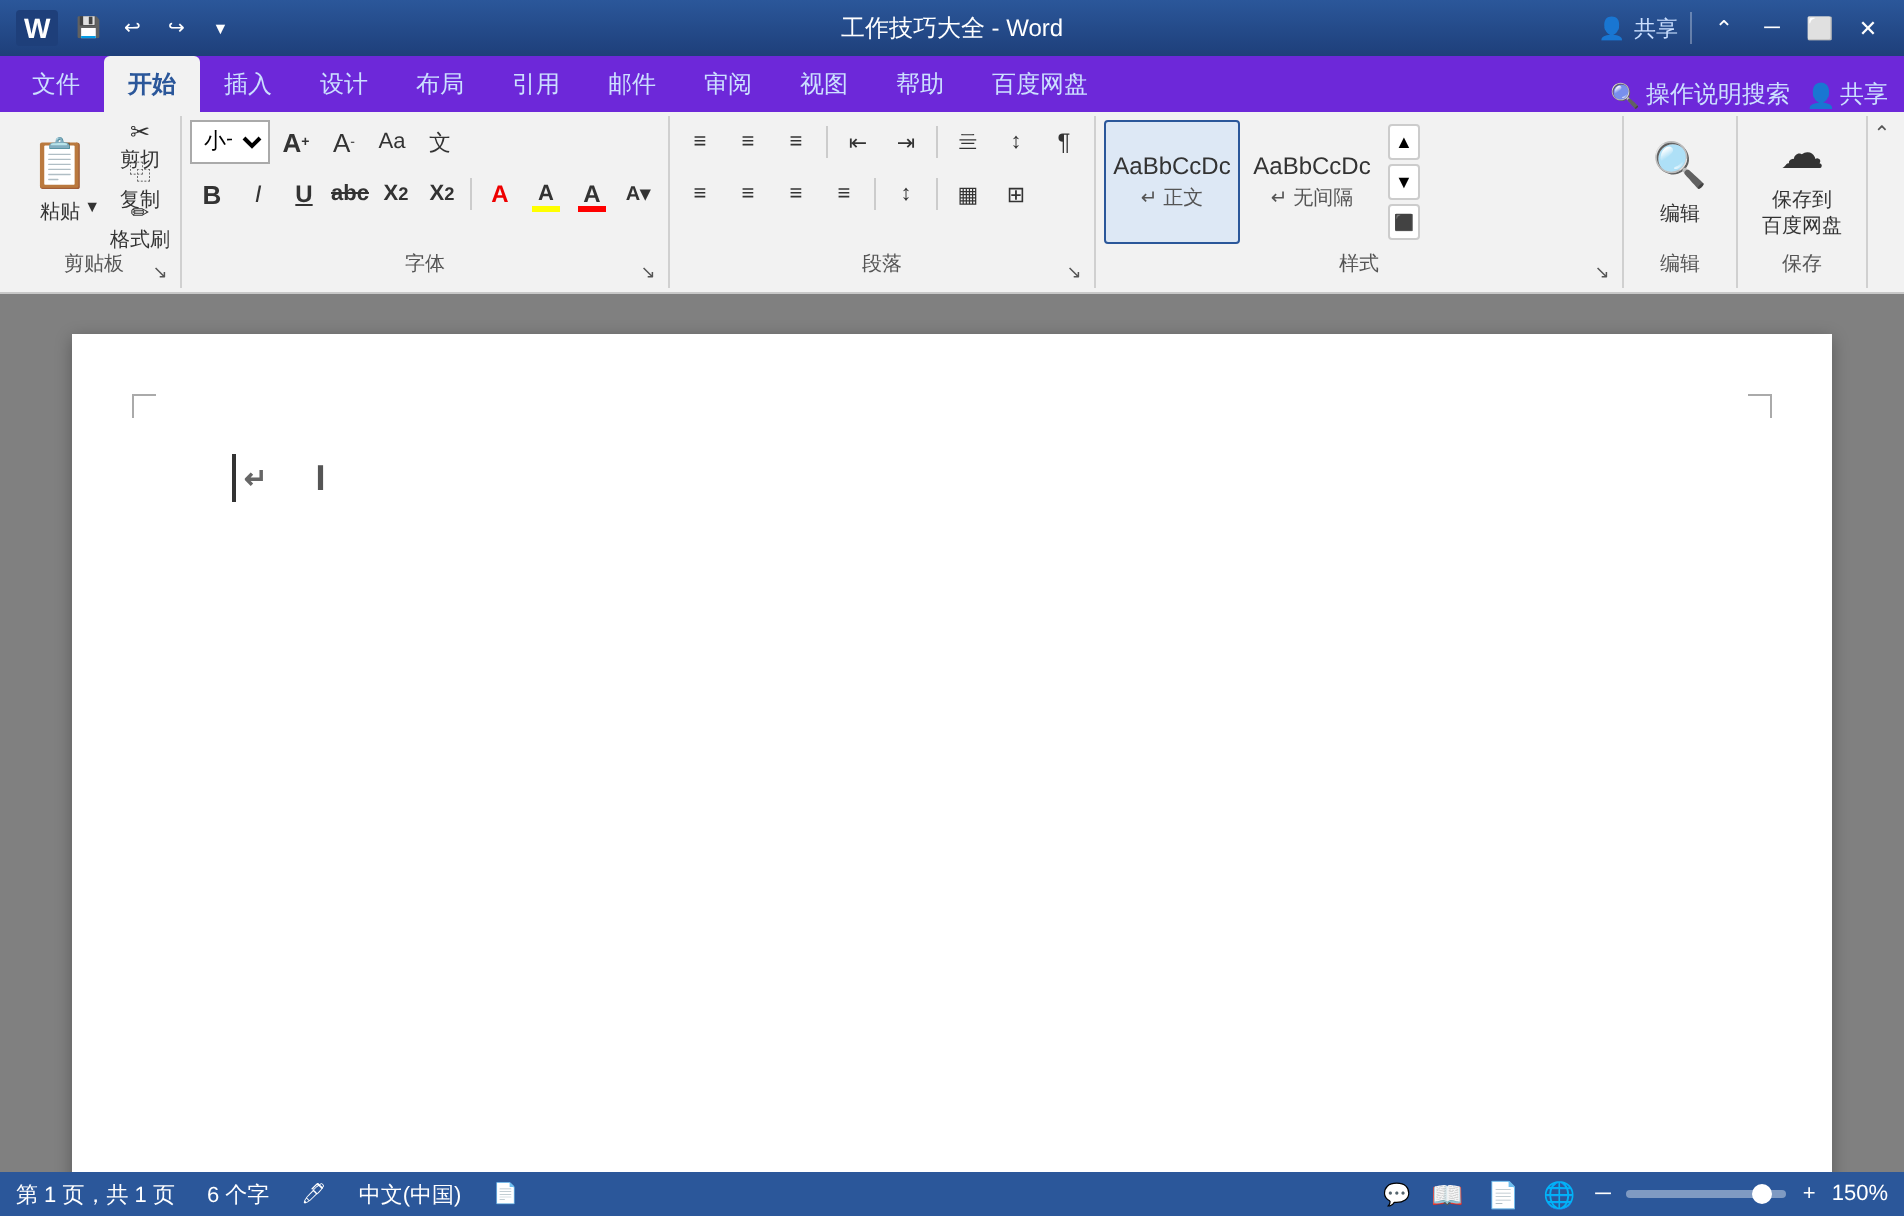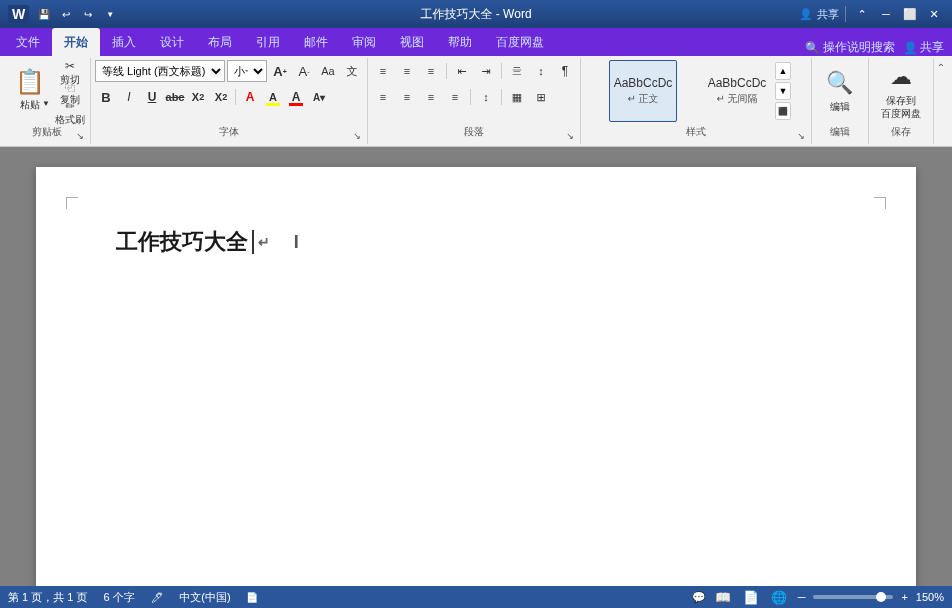--- a/index.html
+++ b/index.html
@@ -208,21 +208,20 @@
       display: flex;
       flex-direction: column;
       align-items: center;
       justify-content: center;
       width: 68px;
       height: 62px;
       cursor: pointer;
       border: 1px solid transparent;
       border-radius: 2px;
       padding: 3px;
-      margin-left: 24px;
     }
     .style-item.active { background: #dde8f5; border-color: #2b579a; }
     .style-preview { font-size: 13px; color: #333; }
     .style-label { font-size: 10px; color: #555; margin-top: 2px; }
 
     .styles-scroll-btn {
       display: flex;
       flex-direction: column;
       justify-content: center;
       gap: 2px;
@@ -447,23 +446,20 @@
     </div>
     <div class="ribbon-group-bottom">
       <span class="ribbon-group-label">剪贴板</span>
       <span class="group-expand-btn">↘</span>
     </div>
   </div>
 
   <div class="ribbon-group">
     <div class="ribbon-group-content" style="flex-direction:column;gap:2px;">
       <div class="font-group-row">
-        <select class="font-select">
-          <option>等线 Light (西文标题)</option>
-        </select>
         <select class="font-size-select">
           <option>小一</option>
         </select>
         <div class="small-icon-btn" title="增大字号" style="font-size:13px;font-weight:bold;">A<sup style="font-size:7px;">+</sup></div>
         <div class="small-icon-btn" title="缩小字号" style="font-size:13px;">A<sup style="font-size:7px;">-</sup></div>
         <div class="small-icon-btn" style="font-size:11px;">Aa</div>
         <div class="small-icon-btn" style="font-size:11px;">文</div>
       </div>
       <div class="font-row2">
         <div class="format-btn" style="font-size:13px;font-weight:bold;">B</div>
@@ -572,21 +568,20 @@
   <div style="display:flex;align-items:flex-start;padding-top:2px;">
     <div style="width:14px;height:14px;display:flex;align-items:center;justify-content:center;font-size:10px;cursor:pointer;color:#555;">⌃</div>
   </div>
 </div>
 
 <div id="doc-area">
   <div id="page">
     <div class="page-corner-mark corner-tl"></div>
     <div class="page-corner-mark corner-tr"></div>
     <div id="doc-title">
-      <span>工作技巧大全</span>
         <span class="cursor-blink"></span>
         <span class="paragraph-mark">↵</span>
       <span class="text-cursor">I</span>
     </div>
   </div>
 </div>
 
 <div id="status-bar">
   <span>第 1 页，共 1 页</span>
   <span>6 个字</span>

